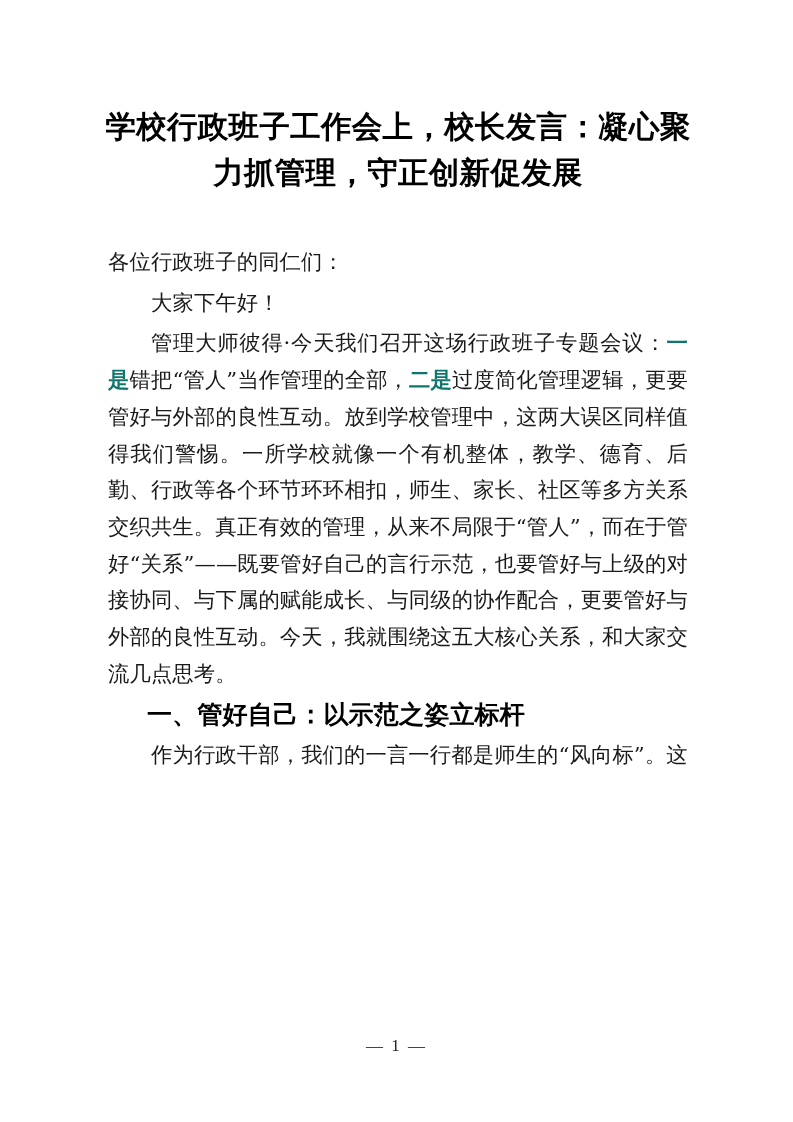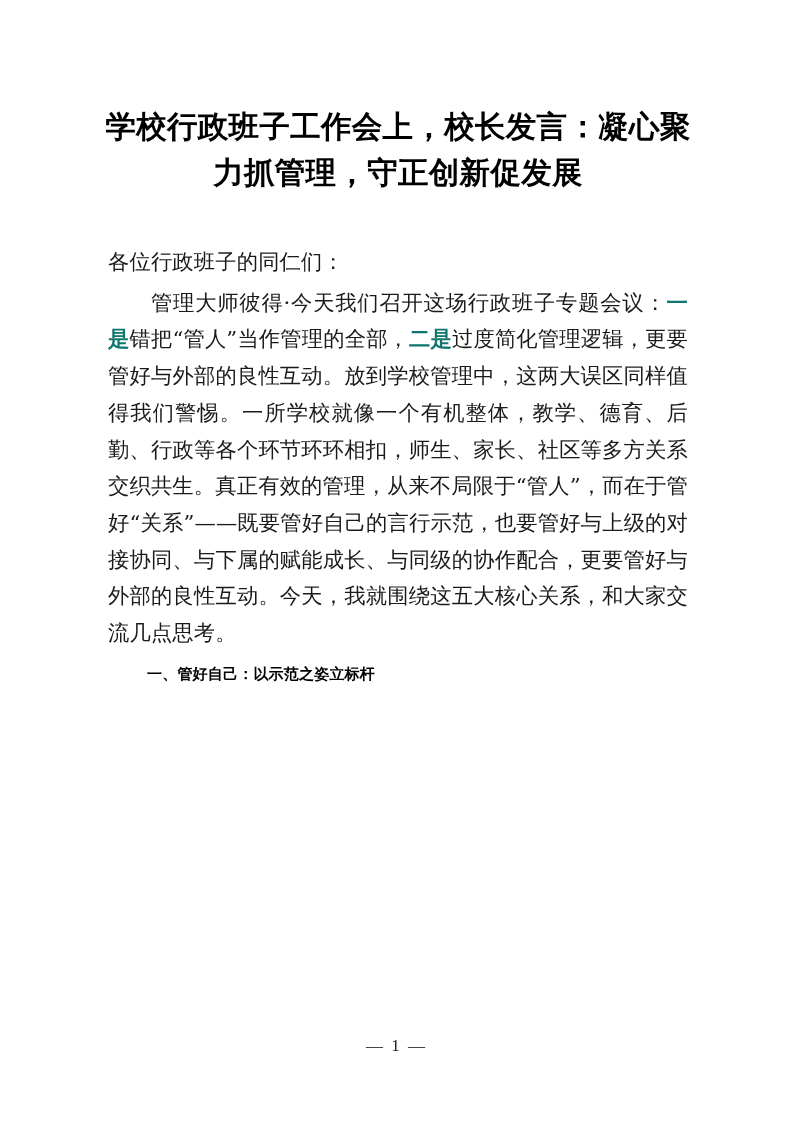--- a/index.html
+++ b/index.html
@@ -67,21 +67,21 @@
 
   .para b, .para .bold {
     font-weight: 700;
     color: #0f766e;
   }
 
   
   .section-heading {
     font-family: "Liberation Sans", "DejaVu Sans", sans-serif;
     font-weight: 700;
-    font-size: 15px;
+    font-size: 25px;
     line-height: 36.7px;
     text-indent: 43px;
     margin: 0;
     color: #000;
     letter-spacing: 0.2px;
   }
 
   
   .page-footer {
     position: absolute;
@@ -99,24 +99,26 @@
 <body>
 
 <div class="page">
 
   <div class="doc-title">学校行政班子工作会上，校长发言：凝心聚力抓管理，守正创新促发展</div>
 
   <div class="body-block">
 
     <p class="para">各位行政班子的同仁们：</p>
 
+    <p class="para indent">大家下午好！</p>
 
 
     <p class="para indent"><span>管理大师彼得·今天我们召开这场行政班子专题会议：</span><span class="bold">一是</span><span>错把“管人”当作管理的全部，</span><span class="bold">二是</span><span>过度简化管理逻辑，更要管好与外部的良性互动。放到学校管理中，这两大误区同样值得我们警惕。一所学校就像一个有机整体，教学、德育、后勤、行政等各个环节环环相扣，师生、家长、社区等多方关系交织共生。真正有效的管理，从来不局限于“管人”，而在于管好“关系”——既要管好自己的言行示范，也要管好与上级的对接协同、与下属的赋能成长、与同级的协作配合，更要管好与外部的良性互动。今天，我就围绕这五大核心关系，和大家交流几点思考。</span></p>
 
     <p class="section-heading">一、管好自己：以示范之姿立标杆</p>
 
+    <p class="para indent">作为行政干部，我们的一言一行都是师生的“风向标”。这</p>
 
   </div>
 
   <div class="page-footer">— 1 —</div>
 
 </div>
 
 </body></html>

